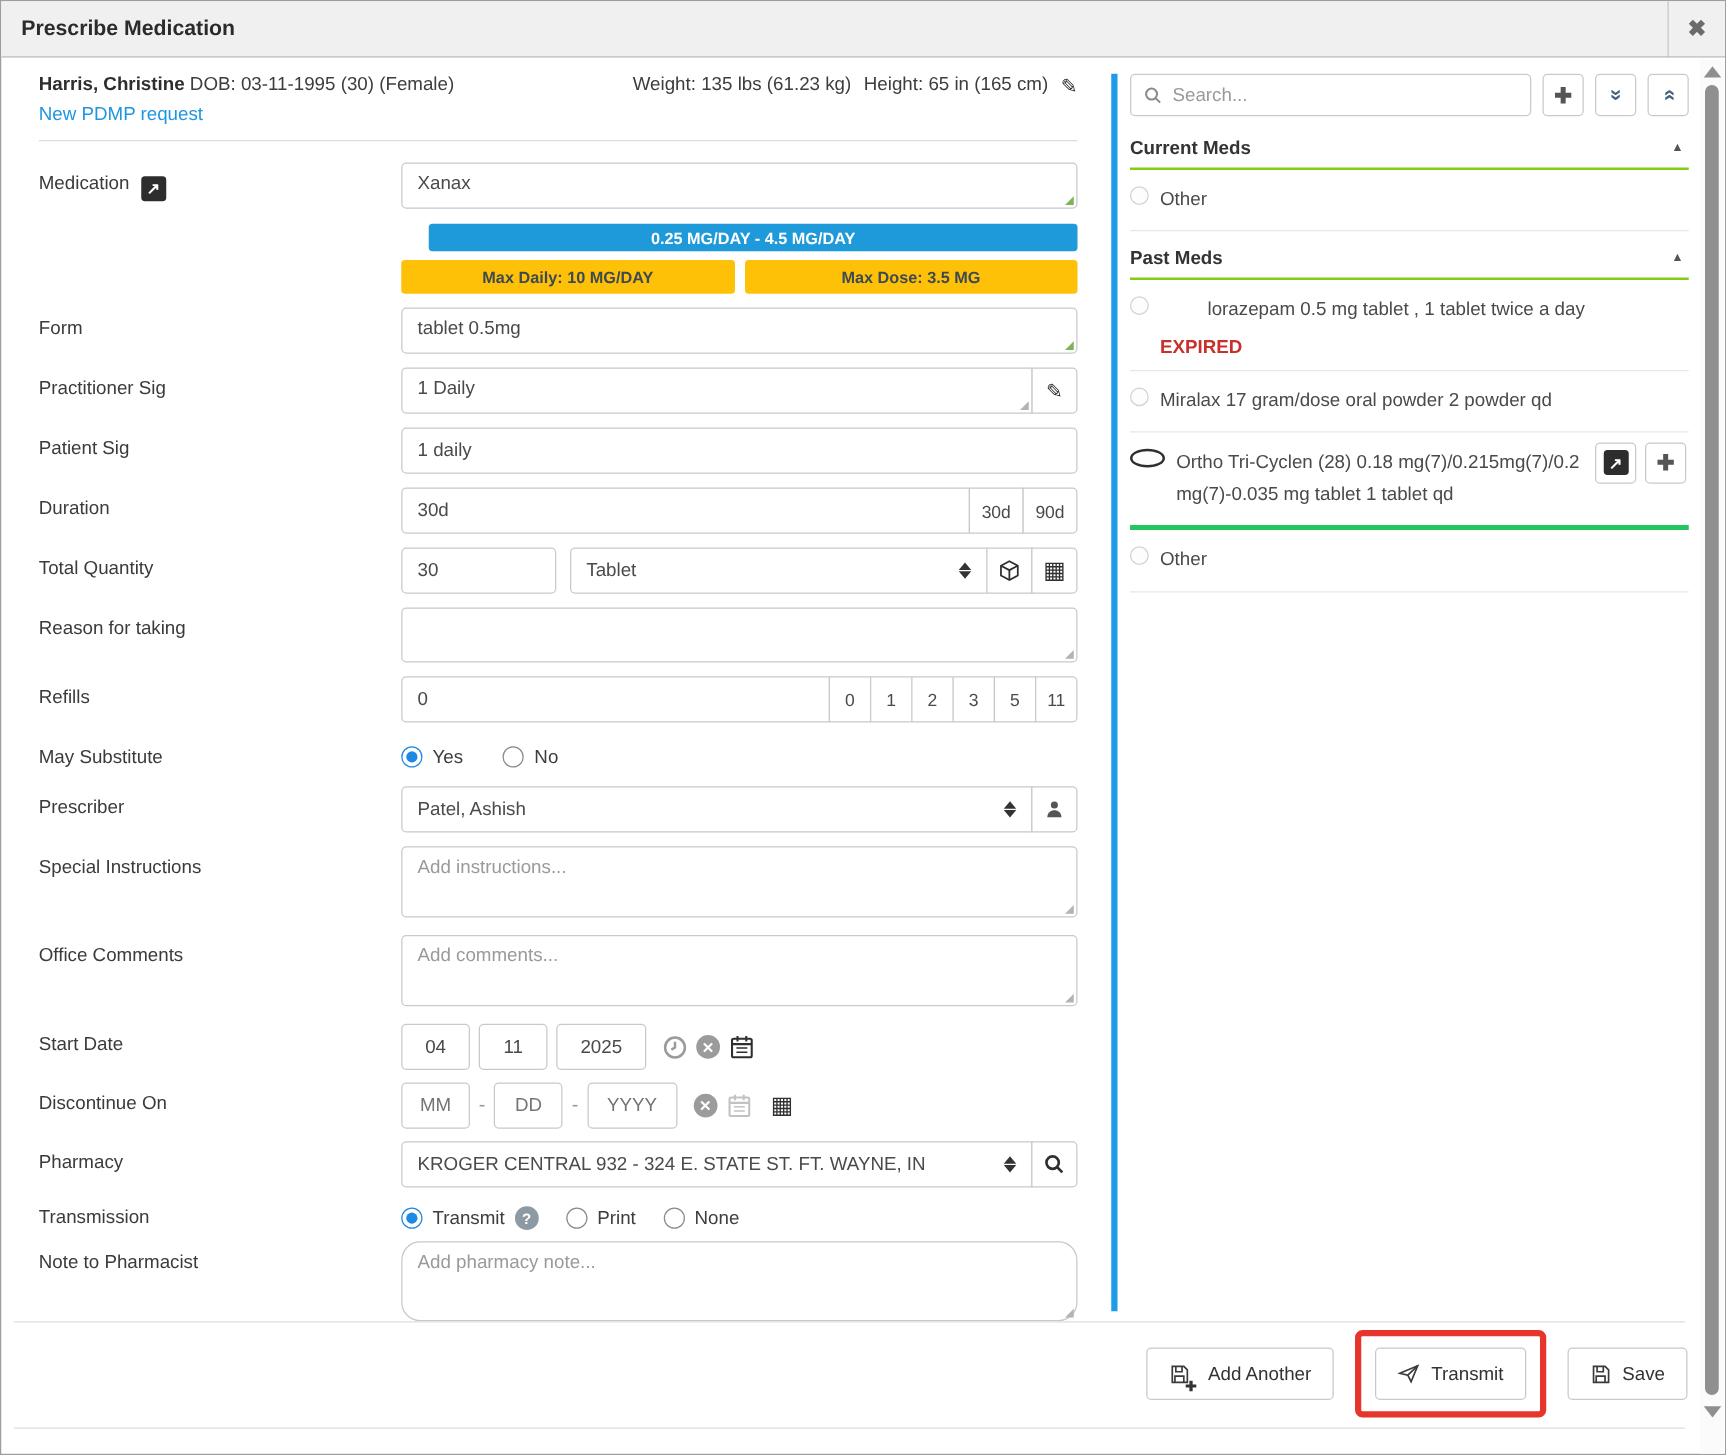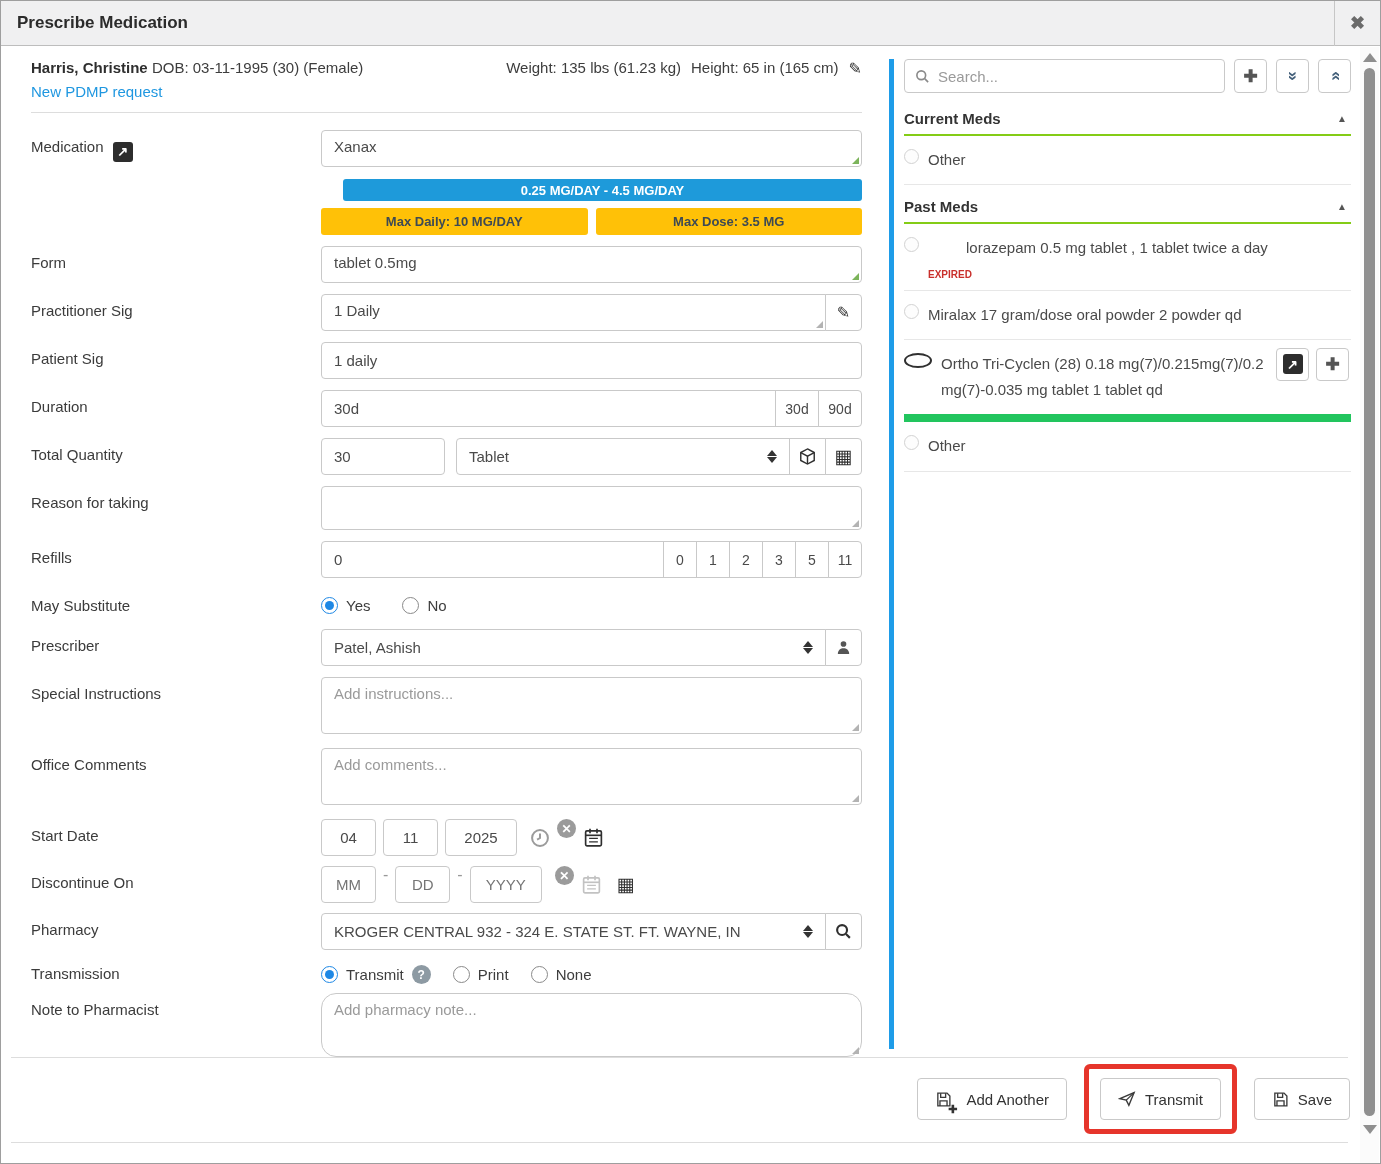--- a/index.html
+++ b/index.html
@@ -57,21 +57,21 @@
   
   .radio { width: 17px; height: 17px; border-radius: 50%; border: 1px solid #8a8a8a; background: #fff; display: inline-block; position: relative; flex-shrink: 0; cursor: pointer; }
   .radio.checked { border-color: #1e88e5; }
   .radio.checked::after { content: ""; position: absolute; inset: 3px; background: #1e88e5; border-radius: 50%; }
   .radio-line { display: flex; align-items: center; gap: 8px; padding-top: 8px; font-size: 15px; color: #3d3d3d; }
   .radio-gap { width: 16px; }
 
   .circle-ico { width: 19px; height: 19px; border-radius: 50%; background: #9b9b9b; color: #fff; display: inline-flex; align-items: center; justify-content: center; font-size: 12px; font-weight: bold; flex-shrink: 0; }
 
   
-  .date-row { display: flex; gap: 7px; }
+  .date-row { display: flex; align-items: center; gap: 7px; }
   .dinp { width: 55px; height: 37px; border: 1px solid #c9c9c9; border-radius: 4px; text-align: center; font-size: 15px; color: #4a4a4a; font-family: "Liberation Sans", sans-serif; }
   .dinp.yr { width: 72px; }
   .dash { color: #999; }
   .ico { display: inline-flex; align-items: center; justify-content: center; cursor: pointer; }
 
   .ext-icon { display: inline-flex; width: 20px; height: 20px; background: #2d2d2d; color: #fff; border-radius: 3px; align-items: center; justify-content: center; font-weight: bold; font-size: 13px; }
   .grid-ico { font-size: 19px; color: #2f2f2f; line-height: 1; }
 
   
   .sidebar { position: absolute; top: 58px; left: 888px; width: 462px; border-left: 5px solid #1e9ce8; padding-left: 10px; height: 990px; }
@@ -84,23 +84,23 @@
   .chev { color: #44607a; font-size: 17px; font-weight: bold; display: inline-block; }
   .chev.dn { transform: rotate(90deg); }
   .chev.up { transform: rotate(-90deg); }
 
   .sec-head { display: flex; align-items: center; justify-content: space-between; padding: 4px 4px 7px 0; font-size: 15px; font-weight: bold; color: #333; border-bottom: 2px solid #84cc16; cursor: pointer; }
   .caret { font-size: 10px; color: #555; }
   .s-item { display: flex; gap: 9px; padding: 11px 4px 11px 0; border-bottom: 1px solid #e7e7e7; font-size: 15px; color: #4a4a4a; position: relative; align-items: flex-start; }
   .sradio { width: 15px; height: 15px; border-radius: 50%; border: 1px solid #d2d2d2; background: #fdfdfd; flex-shrink: 0; margin-top: 2px; cursor: pointer; }
   .sradio.sel { border: 2px solid #2f2f2f; }
   .s-text { line-height: 1.75; cursor: pointer; }
-  .s-status { padding: 0 0 10px 24px; font-weight: bold; color: #c9302c; font-size: 10px; border-bottom: 1px solid #e7e7e7; margin-top: -4px; }
+  .s-status { padding: 0 0 10px 24px; font-weight: bold; color: #c9302c; font-size: 15px; border-bottom: 1px solid #e7e7e7; margin-top: -4px; }
   .no-bb { border-bottom: none; gap: 47px; }
-  .ortho { border-bottom: 8px solid #22c55e; }
+  .ortho { border-bottom: 4px solid #22c55e; }
   .ortho .s-text { max-width: 348px; }
   .item-btns { position: absolute; right: 2px; top: 8px; display: flex; gap: 7px; }
   .sbtn { width: 33px; height: 33px; border: 1px solid #c9c9c9; border-radius: 4px; background: #fff; display: flex; align-items: center; justify-content: center; cursor: pointer; }
 
   
   .footer-line1 { position: absolute; top: 1056px; left: 10px; width: 1337px; border-top: 1px solid #ddd; }
   .footer-line2 { position: absolute; top: 1141px; left: 10px; width: 1337px; border-top: 1px solid #ddd; }
   .footer { position: absolute; top: 1063px; right: 30px; display: flex; align-items: center; gap: 17px; }
   .fbtn { height: 42px; border: 1px solid #c9c9c9; border-radius: 4px; background: #fff; display: flex; align-items: center; gap: 9px; padding: 0 17px; font-size: 15px; color: #333; font-family: "Liberation Sans", sans-serif; cursor: pointer; }
   .red-hl { border: 5px solid #e6352b; border-radius: 6px; padding: 9px 11px; }

